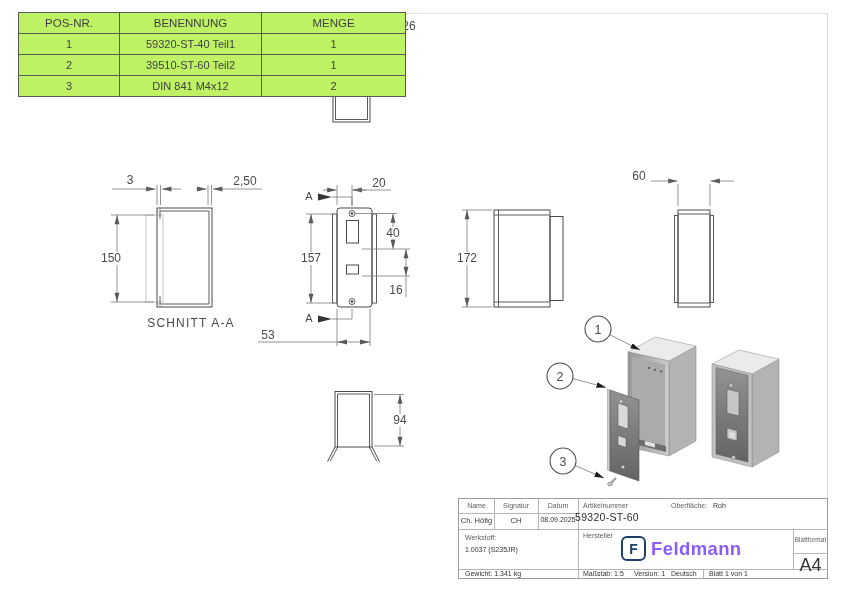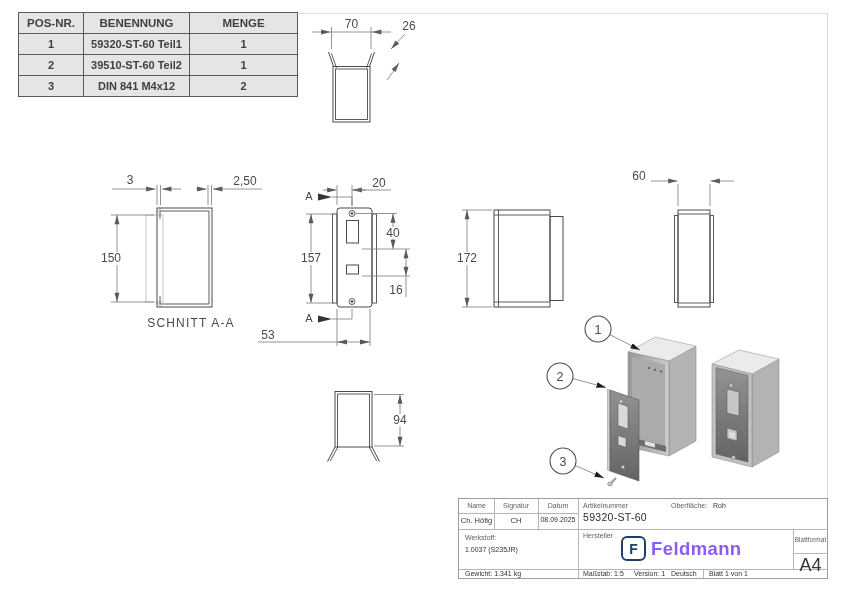--- a/index.html
+++ b/index.html
@@ -5,21 +5,21 @@
   html,body{margin:0;padding:0;background:#e9e9e9;}
   .sheet{
     position:relative;width:842px;height:595px;background:#ffffff;
     font-family:"Liberation Sans",sans-serif;overflow:hidden;
   }
   
   .parts-table{position:absolute;left:18px;top:12px;border-collapse:collapse;
     color:#3f3f3f;table-layout:fixed;}
   .parts-table th,.parts-table td{
     border:1.2px solid #5a5a5a;text-align:center;vertical-align:middle;
-    font-weight:bold;height:20px;padding:0 2px;background:#e5e5e5;}
+    font-weight:normal;height:20px;padding:0 20px;background:#bef264;}
   .parts-table th{font-size:11.5px;}
   .parts-table td{font-size:11px;}
   .col-pos{width:60px;}.col-ben{width:101px;}.col-men{width:103px;}
   
   svg.draw{position:absolute;left:0;top:0;}
   svg.draw text{font-family:"Liberation Sans",sans-serif;fill:#4a4a4a;}
   .g{stroke:#4a4a4a;fill:none;stroke-width:1;}
   .g2{stroke:#4a4a4a;fill:none;stroke-width:.9;}
   .gh{stroke:#c2c2c2;fill:none;stroke-width:.9;}
   .d{stroke:#787878;fill:none;stroke-width:.8;}
@@ -287,21 +287,21 @@
 
   <table class="parts-table">
     <tbody>
         <tr>
       <th class="col-pos">POS-NR.</th>
       <th class="col-ben">BENENNUNG</th>
       <th class="col-men">MENGE</th>
     </tr>
     <tr>
       <td>1</td>
-      <td>59320-ST-60 Teil1</td>
+      <td>59320-ST-40 Teil1</td>
       <td>1</td>
     </tr>
     <tr>
       <td>2</td>
       <td>39510-ST-60 Teil2</td>
       <td>1</td>
     </tr>
     <tr>
       <td>3</td>
       <td>DIN 841 M4x12</td>
@@ -326,21 +326,21 @@
     <div class="t lab ctr" style="left:35px;top:3px;width:44px">Signatur</div>
     <div class="t lab ctr" style="left:79px;top:3px;width:40px">Datum</div>
     <div class="t val ctr" style="left:0;top:17px;width:35px">Ch. Höfig</div>
     <div class="t val ctr" style="left:35px;top:17px;width:44px">CH</div>
     <div class="t val ctr" style="left:79px;top:17px;width:40px;font-size:7px">08.09.2025</div>
     <div class="t lab" style="left:6px;top:35px">Werkstoff:</div>
     <div class="t val" style="left:6px;top:47px;font-size:7px">1.0037 (S235JR)</div>
     <div class="t val" style="left:6px;top:71px;font-size:7px">Gewicht: 1.341 kg</div>
 
     <div class="t lab" style="left:124px;top:3px">Artikelnummer</div>
-    <div class="t art" style="left:124px;top:12px">59320-ST-60</div>
+    <div class="t art" style="left:116px;top:12px">59320-ST-60</div>
     <div class="t lab" style="left:212px;top:3px">Oberfläche:</div>
     <div class="t val" style="left:254px;top:3px;font-size:7px">Roh</div>
     <div class="t lab" style="left:124px;top:33px">Hersteller</div>
 
     <div class="logo">
       <div class="logo-box">
         <span class="logo-f">F</span>
       </div>
       <span class="logo-text">Feldmann</span>
     </div>

